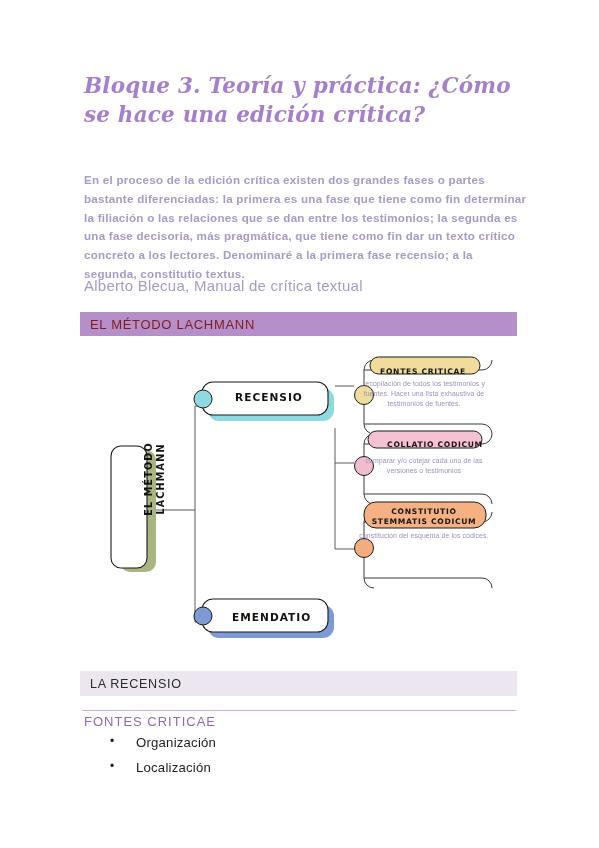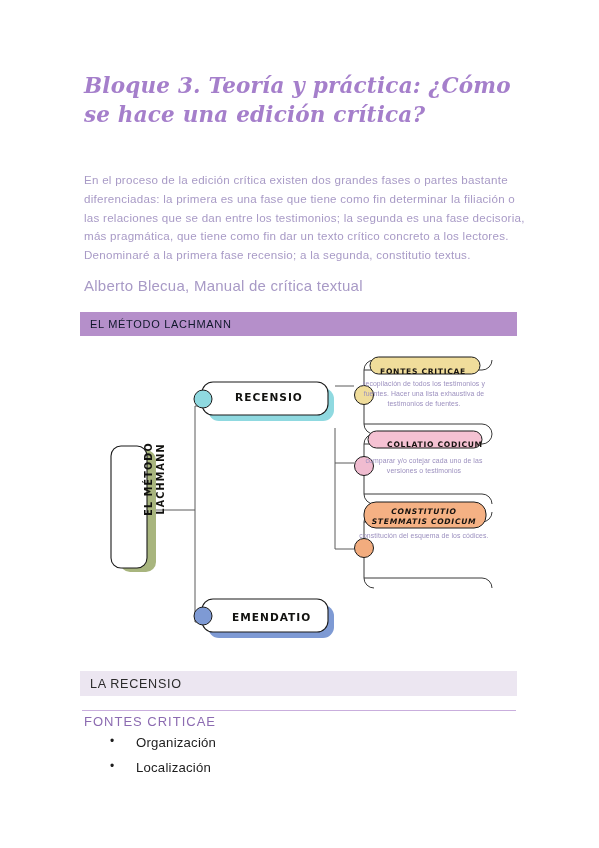--- a/index.html
+++ b/index.html
@@ -38,20 +38,21 @@
   
   .body-para {
     position: absolute;
     left: 84px;
     top: 171px;
     width: 444px;
     font-size: 11.6px;
     line-height: 1.62;
     color: #a89ac6;
     letter-spacing: 0.25px;
+    font-weight: bold;
   }
 
   .body-cite {
     position: absolute;
     left: 84px;
     top: 274px;
     width: 444px;
     font-size: 15px;
     line-height: 1.6;
     color: #a89ac6;
@@ -63,22 +64,22 @@
     position: absolute;
     left: 80px;
     width: 437px;
     height: 24px;
     background: #b58fca;
     display: flex;
     align-items: center;
     padding-left: 10px;
   }
   .bar-primary span {
-    color: #0f172a;
-    font-size: 11px;
+    color: #7f1d1d;
+    font-size: 13px;
     letter-spacing: 0.7px;
   }
   #bar-metodo { top: 312px; }
 
   .bar-secondary {
     position: absolute;
     left: 80px;
     width: 437px;
     height: 25px;
     background: #ece6f1;
@@ -185,21 +186,21 @@
     font-family: "DejaVu Sans", sans-serif;
     font-weight: bold;
     font-size: 7.6px;
     letter-spacing: 0.7px;
     color: #171310;
     line-height: 1.28;
     white-space: nowrap;
   }
   #lbl-fontes  { left: 288px; top: 17px;  width: 110px; }
   #lbl-collatio{ left: 298px; top: 90px;  width: 114px; }
-  #lbl-constitutio { left: 282px; top: 157px; width: 124px; white-space: normal; font-style: italic; }
+  #lbl-constitutio { left: 282px; top: 157px; width: 124px; white-space: normal; }
 
   .desc {
     position: absolute;
     text-align: center;
     font-size: 6.9px;
     line-height: 1.42;
     color: #9b8fbe;
     letter-spacing: 0.1px;
   }
   #desc-fontes   { left: 278px; top: 29px;  width: 132px; }

